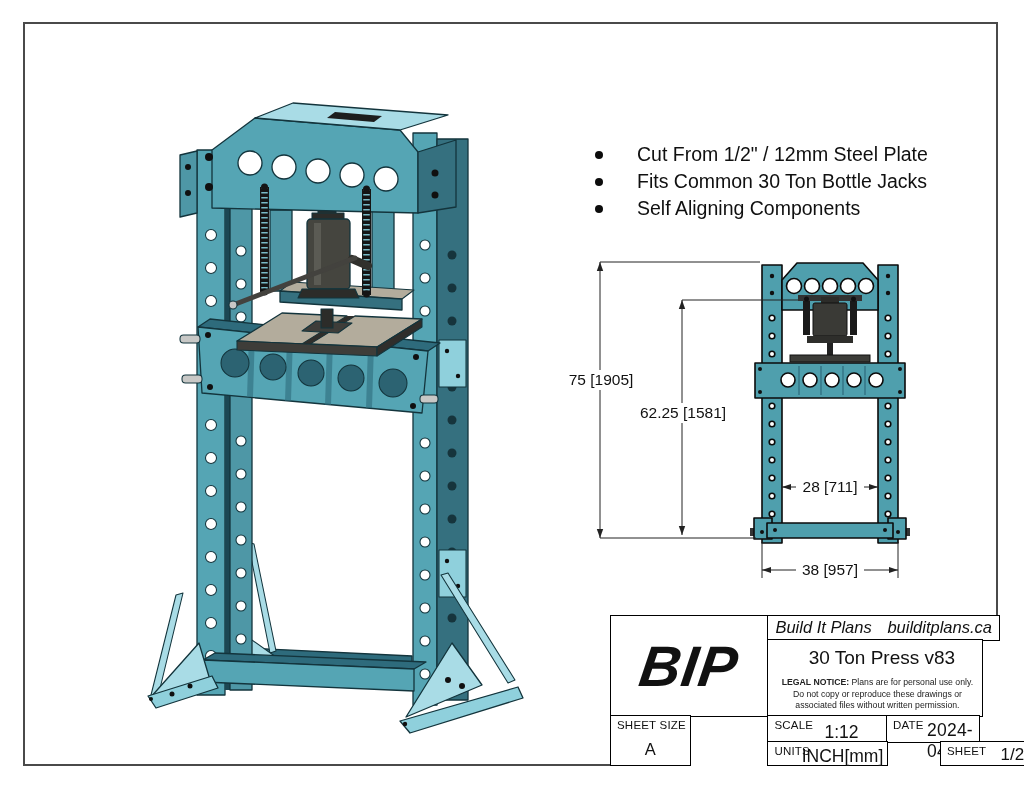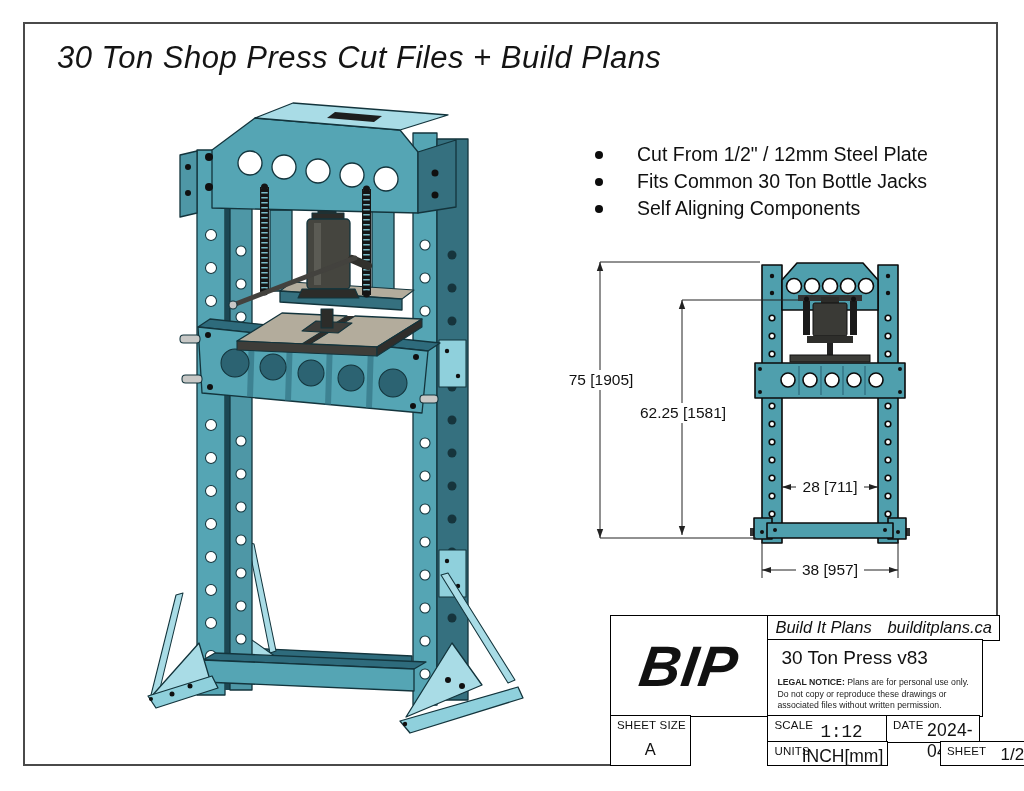--- a/index.html
+++ b/index.html
@@ -29,46 +29,45 @@
   .dim{stroke:#222;stroke-width:1;fill:none}
   .dimtxt{font:15.5px "Liberation Sans",sans-serif;fill:#111}
   .arr{fill:#222}
   
   #title-block{position:absolute;left:610px;top:615px;width:390px;height:151px;background:#fff;}
   .cell{position:absolute;box-sizing:border-box;border:1.6px solid #000;background:#fff;}
   #cell-bip{left:0;top:0;width:159px;height:101.6px;display:flex;align-items:center;justify-content:center;}
   #bip-logo{font-size:57px;font-weight:700;font-style:italic;transform:skewX(-8deg);letter-spacing:1px;}
   #cell-brand{left:157.4px;top:0;width:232.6px;height:25.6px;display:flex;align-items:center;
               justify-content:space-between;padding:0 7px;font-size:16.5px;font-style:italic;}
-  #cell-name{left:157.4px;top:24px;width:216px;height:77.6px;}
+  #cell-name{left:157.4px;top:24px;width:216px;height:77.6px;text-align:center;}
   #drawing-name{margin:7px 0 0 13px;font-size:19px;}
   #legal{position:absolute;left:9px;bottom:4px;right:5px;font-size:8.7px;line-height:1.32;color:#222;}
   .ln-b{font-weight:700;}
   .lbl{position:absolute;left:6px;top:3px;font-size:11.5px;letter-spacing:.2px;color:#111;}
   .val{position:absolute;left:0;right:0;text-align:center;font-size:16.5px;}
   #cell-sheetsize{left:0;top:100px;width:80.6px;height:51px;}
   #cell-qty{left:79px;top:100px;width:79.6px;height:51px;}
   #cell-scale{left:157.4px;top:100px;width:120.2px;height:27.6px;}
   #cell-date{left:276px;top:100px;width:94px;height:27.6px;}
   #cell-units{left:157.4px;top:126px;width:120.2px;height:25px;}
   #cell-sheetno{left:293px;top:126px;width:114px;height:25px;margin-left:37px;}
-  .val-mid{top:6px;padding-left:28px;font-size:17.5px;font-family:Liberation Mono, monospace;}
+  .val-mid{top:6px;padding-left:28px;font-size:17.5px;}
   .val-units{top:4px;padding-left:30px;font-size:17.5px;}
   .val-a{top:24px;font-size:16.5px;}
   .val-date{top:4px;padding-left:34px;font-size:17.5px;letter-spacing:.2px;}
   .val-sheet{top:3px;padding-left:40px;font-size:17px;}
   svg{position:absolute;}
 </style>
 </head>
 <body>
 
 <div id="sheet">
   <div id="border-frame"></div>
 
-  <div id="page-title">30 Ton Shop Press Cut Files + Build Plans</div>
 
 
   <ul id="bullet-list">
     <li>
         <span class="dot"></span>
         <span>Cut From 1/2" / 12mm Steel Plate</span>
       </li>
     <li>
         <span class="dot"></span>
         <span>Fits Common 30 Ton Bottle Jacks</span>

